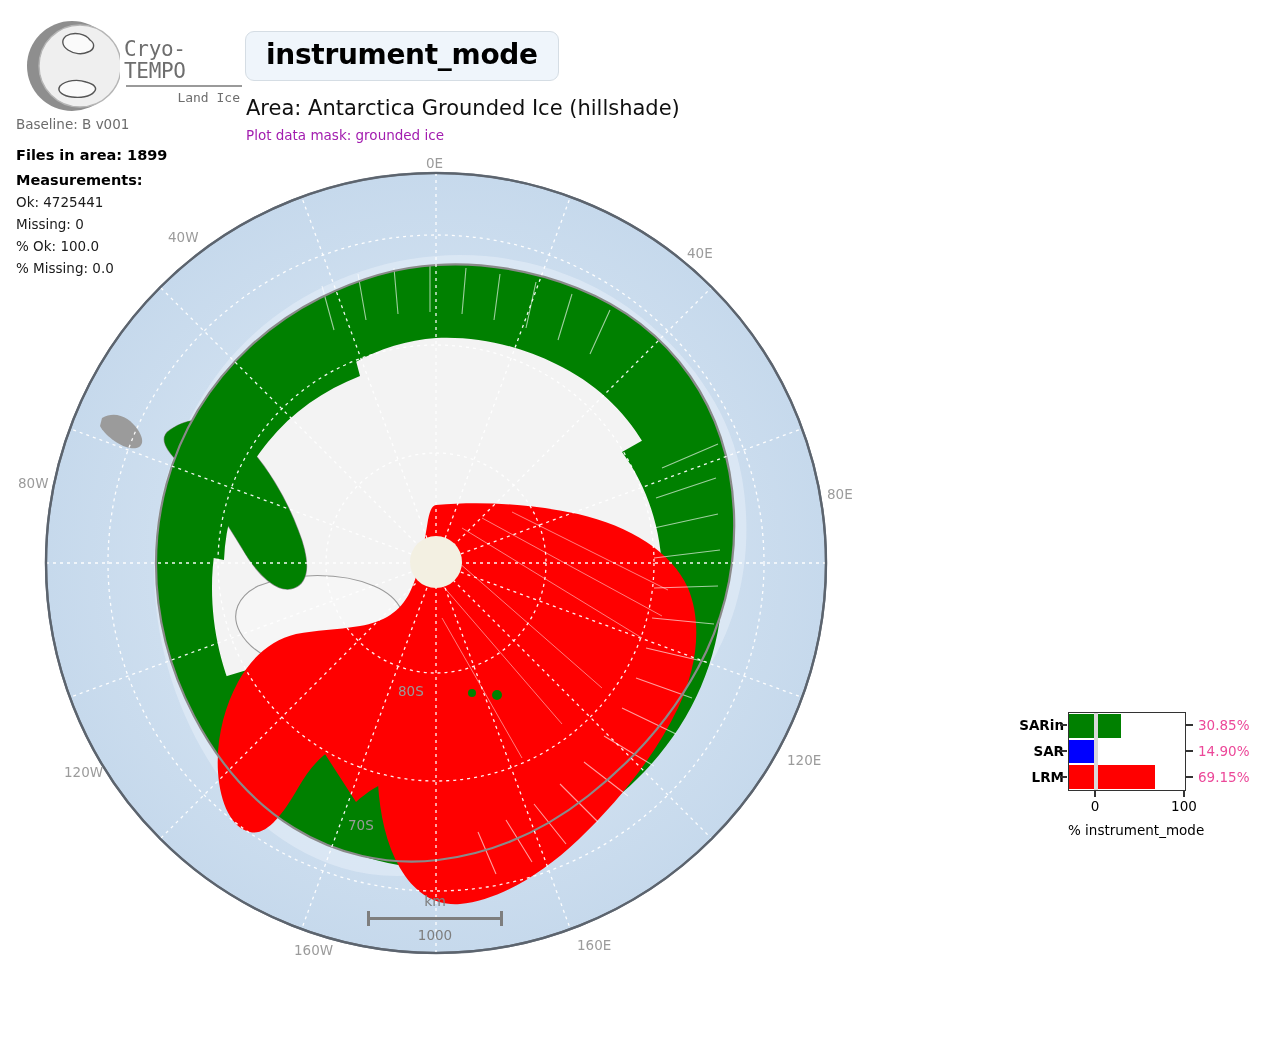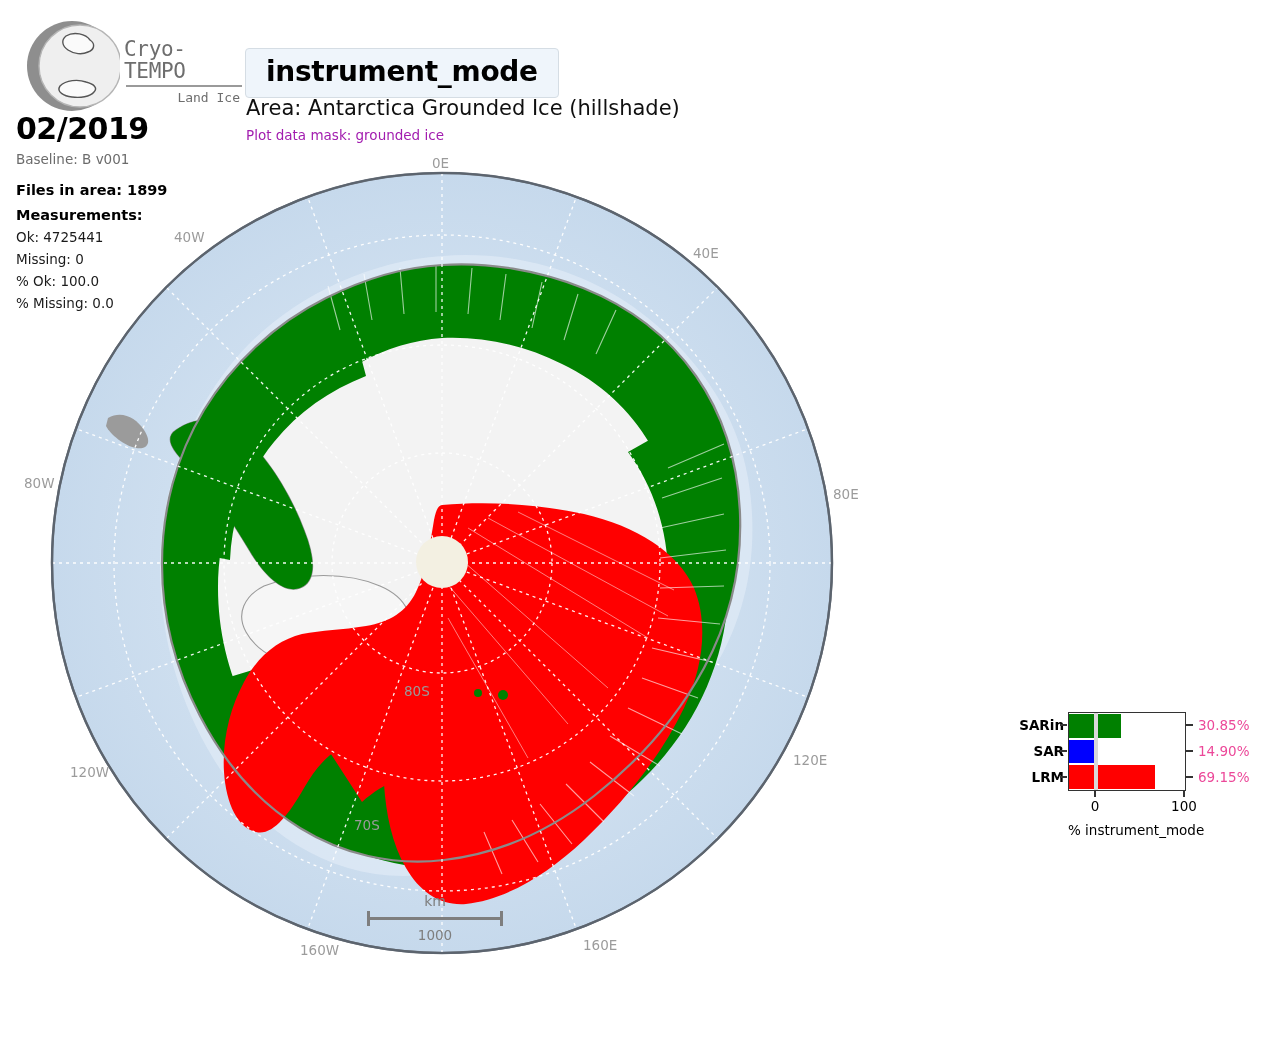--- a/index.html
+++ b/index.html
@@ -32,34 +32,34 @@
   
   #sidebar { position: absolute; left: 16px; top: 112px; width: 220px; }
   .month-big { font-size: 30px; font-weight: bold; letter-spacing: -0.5px; line-height: 1.15; }
   .baseline { font-size: 13.5px; color: #6b6b6b; margin-top: 4px; }
   .files-line { font-size: 14.5px; font-weight: bold; margin-top: 15px; }
   .meas-line  { font-size: 14.5px; font-weight: bold; margin-top: 9px; }
   .meas-item  { font-size: 13.5px; color: #1a1a1a; margin-top: 6px; }
 
   
   #param-badge {
-    position: absolute; left: 245px; top: 48px;
+    position: absolute; left: 245px; top: 31px;
     padding: 9px 20px 11px 20px;
     background: #eff5fb;
     border: 1.6px solid #d5dde4;
-    border-radius: 4px;
+    border-radius: 9px;
     font-size: 28px; font-weight: bold;
     letter-spacing: -0.3px;
     line-height: 1.0;
   }
   #area-title { position: absolute; left: 246px; top: 96px; font-size: 21px; color: #101010; }
   #mask-sub   { position: absolute; left: 246px; top: 127px; font-size: 13.5px; color: #a21caf; text-align: right; }
 
   
-  #map-wrap { position: absolute; left: 48px; top: 168px; width: 790px; height: 790px; }
+  #map-wrap { position: absolute; left: 42px; top: 168px; width: 790px; height: 790px; }
   #map-svg  { display: block; width: 790px; height: 790px; }
   .grat-label {
     position: absolute;
     font-size: 13.5px; color: #9b9b9b;
     white-space: nowrap;
   }
   .lat-label {
     position: absolute;
     font-size: 13.5px; color: #9a9a9a;
     white-space: nowrap;
@@ -109,21 +109,20 @@
     <path d="M36 68 C42 62, 54 61, 62 64 C70 66, 74 70, 70 74 C66 79, 56 80, 48 79 C40 78, 32 74, 36 68 Z" fill="#fafafa" stroke="#555555" stroke-width="1.4"></path>
   </svg>
   <div id="logo-text">
     <div class="logo-title">Cryo-TEMPO</div>
     <div class="logo-rule"></div>
     <div class="logo-sub">Land Ice</div>
   </div>
 </div>
 
 <div id="sidebar">
-  <div class="month-big">02/2019</div>
   <div class="baseline">Baseline: B v001</div>
   <div class="files-line">Files in area: 1899</div>
   <div class="meas-line">Measurements:</div>
   <div class="meas-item">Ok: 4725441</div>
   <div class="meas-item">Missing: 0</div>
   <div class="meas-item">% Ok: 100.0</div>
   <div class="meas-item">% Missing: 0.0</div>
 </div>
 
 <div id="param-badge">instrument_mode</div>

